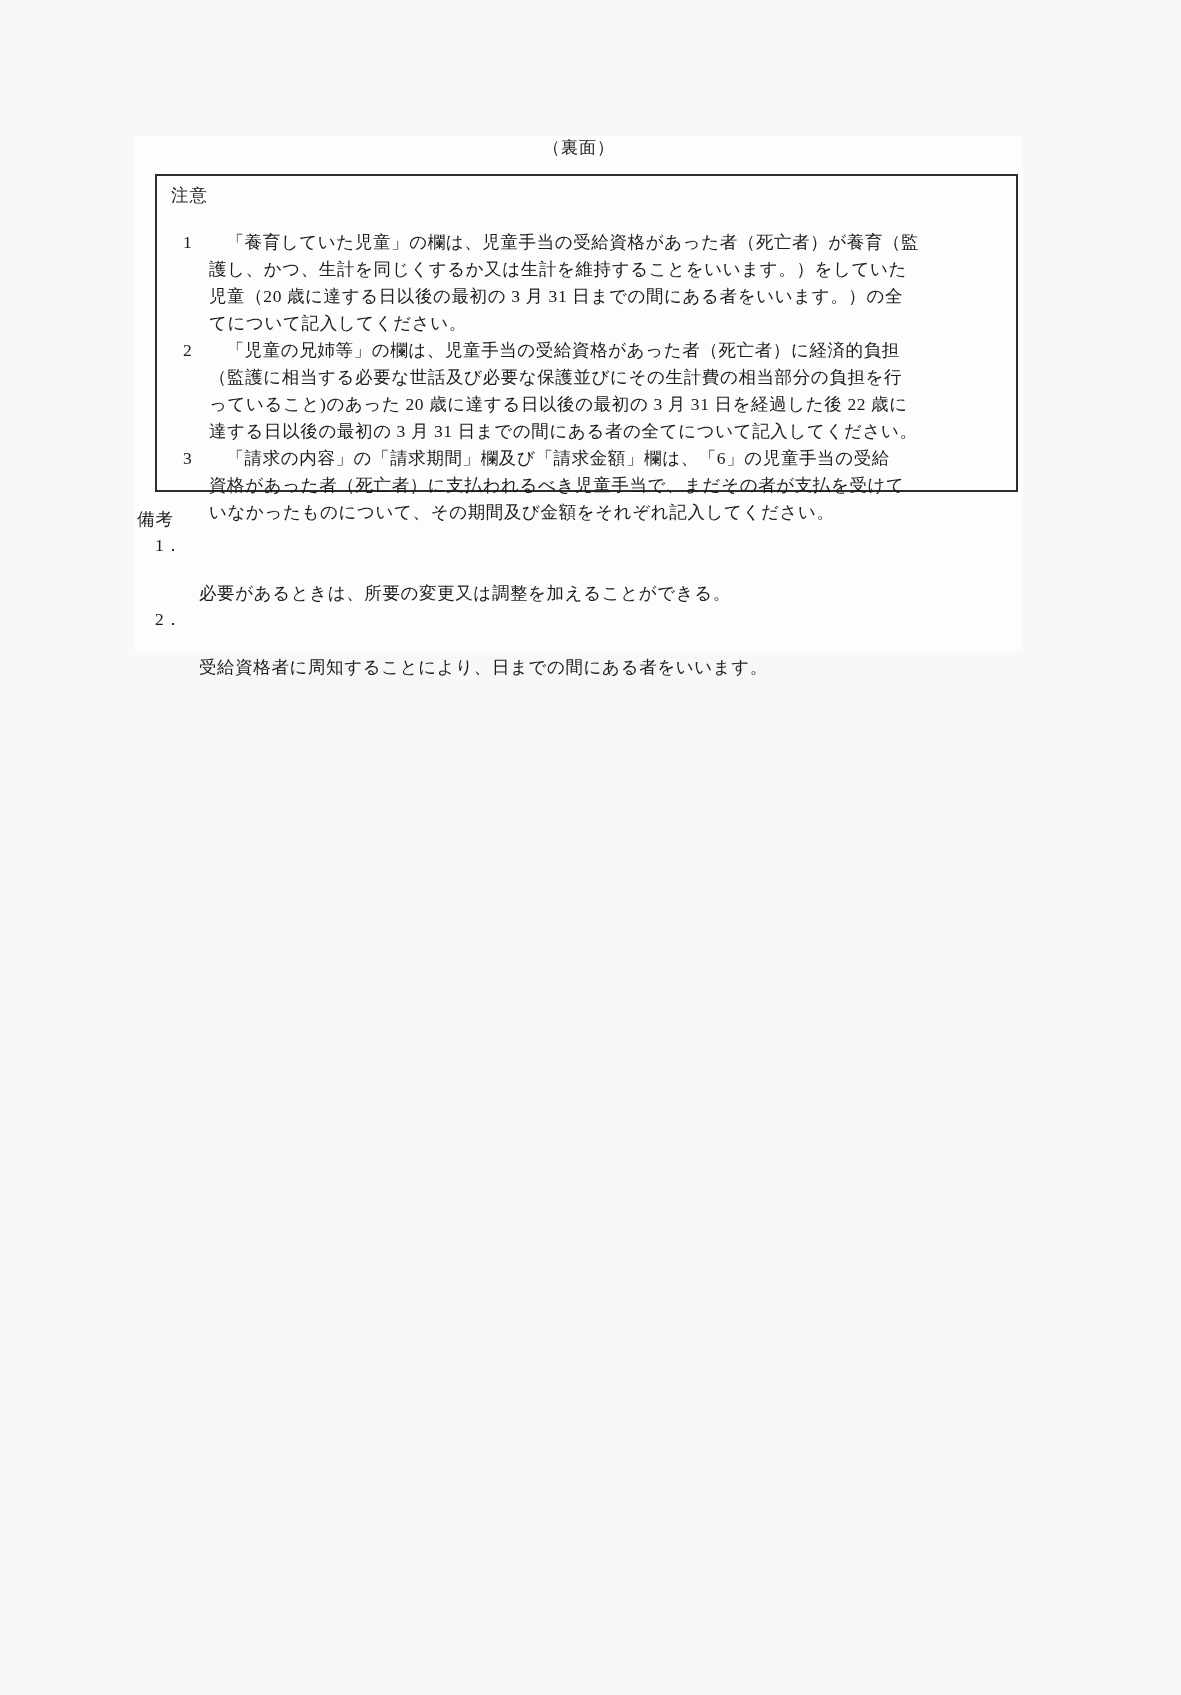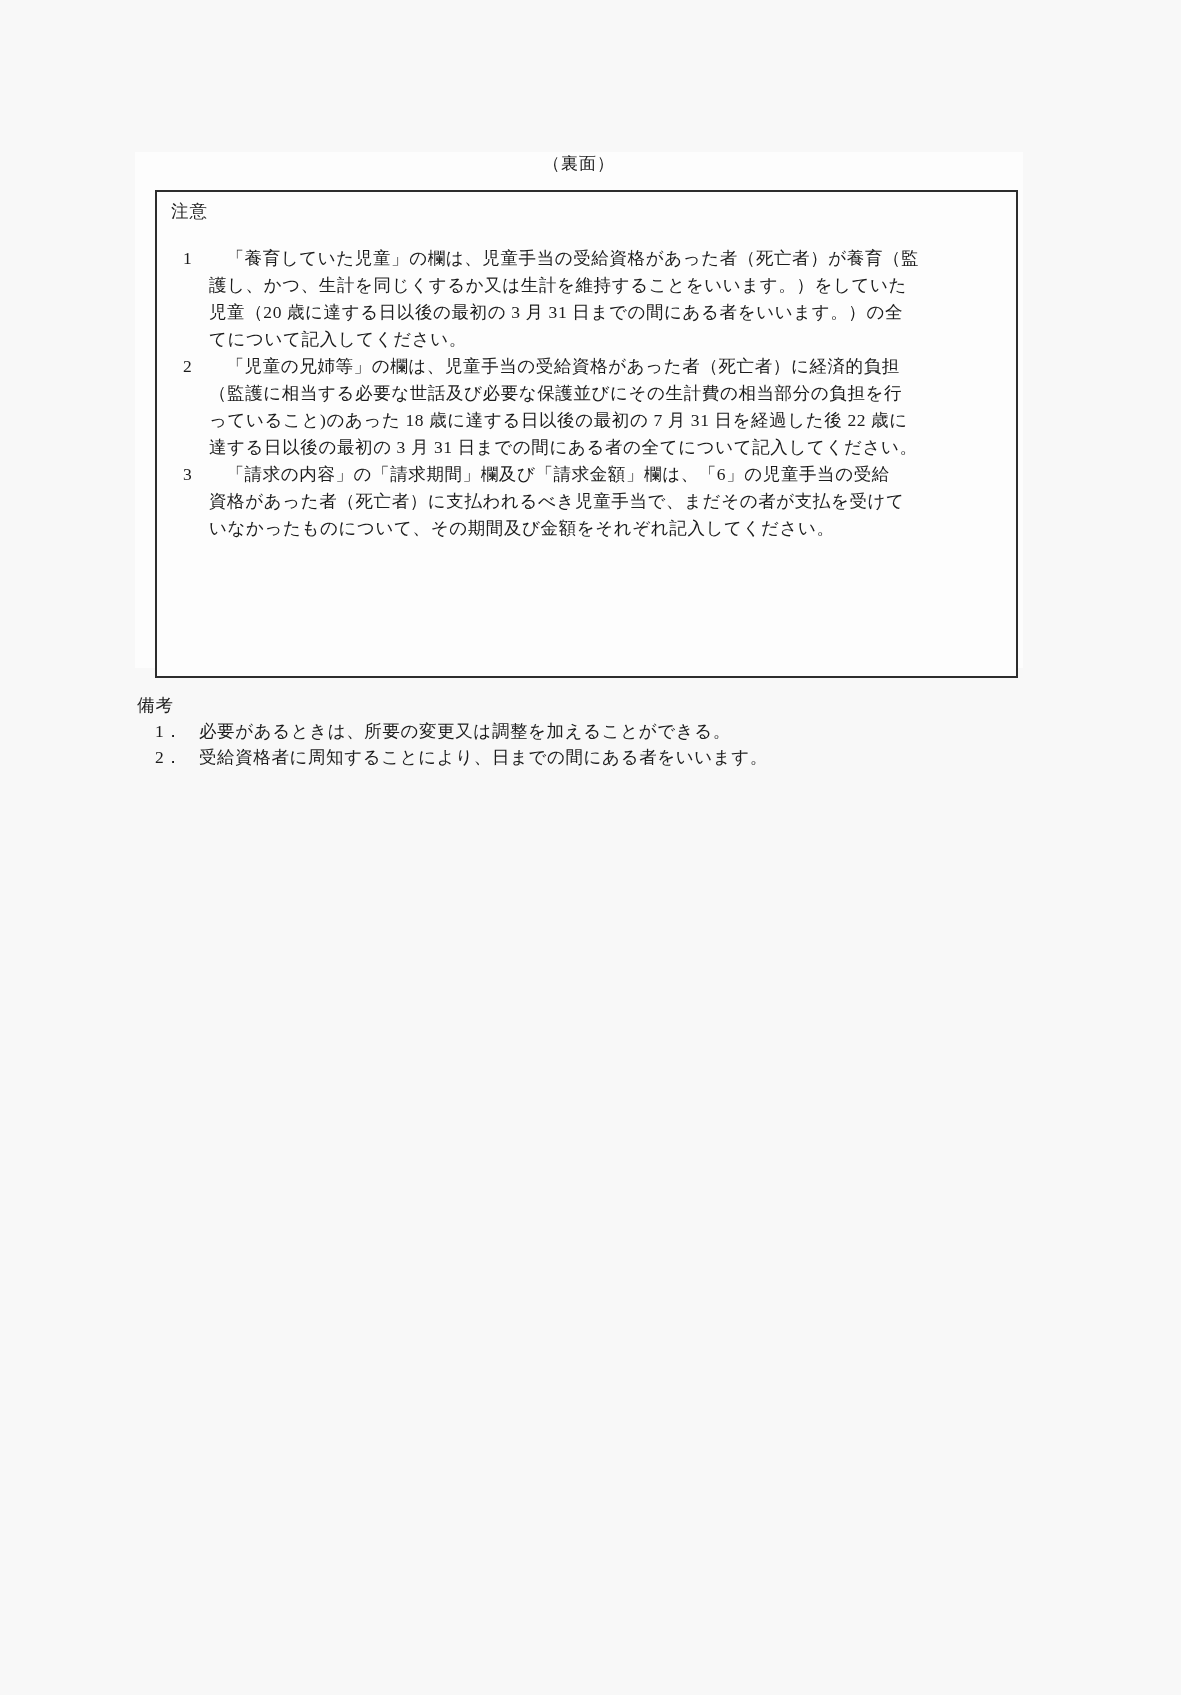--- a/index.html
+++ b/index.html
@@ -8,36 +8,36 @@
     width: 1181px;
     height: 1695px;
     background: #f8f8f8;
     overflow: hidden;
     font-family: "Liberation Serif", "DejaVu Serif", serif;
     color: #1b1b1b;
   }
   .sheet {
     position: absolute;
     left: 135px;
-    top: 152px;
+    top: 136px;
     width: 888px;
     height: 516px;
     background: #fdfdfd;
   }
   .sheet-title {
     text-align: center;
     font-size: 17px;
     line-height: 22px;
     letter-spacing: 1px;
     margin-top: 1px;
   }
   .notice-box {
     box-sizing: border-box;
     margin: 15px 5px 0 20px;
-    height: 488px;
+    height: 318px;
     border: 2px solid #2d2d2d;
     padding: 7px 14px 0 14px;
     background: #fdfdfd;
   }
   .notice-heading {
     font-size: 17.5px;
     line-height: 24px;
     letter-spacing: 1px;
   }
   .notice-items { margin-top: 22px; }
@@ -71,21 +71,21 @@
     display: flex;
     padding-left: 18px;
     font-size: 17.5px;
     line-height: 26px;
     letter-spacing: 0.6px;
   }
   .remark-item .num {
     width: 44px;
     flex: 0 0 44px;
   }
-  .remark-item .txt { flex: 1 1 auto; }
+  .remark-item .txt { flex: 1 1 auto; margin-top: 48px; }
 </style>
 </head>
 <body>
 
 <div class="canvas">
   <div class="sheet">
 
     <div class="sheet-title">（裏面）</div>
 
     <div class="notice-box">
@@ -96,21 +96,21 @@
           <span class="num">1</span>
           <span class="txt">「養育していた児童」の欄は、児童手当の受給資格があった者（死亡者）が養育（監
 護し、かつ、生計を同じくするか又は生計を維持することをいいます。）をしていた
 児童（20 歳に達する日以後の最初の 3 月 31 日までの間にある者をいいます。）の全
 てについて記入してください。</span>
         </div>
         <div class="notice-item">
           <span class="num">2</span>
           <span class="txt">「児童の兄姉等」の欄は、児童手当の受給資格があった者（死亡者）に経済的負担
 （監護に相当する必要な世話及び必要な保護並びにその生計費の相当部分の負担を行
-っていること)のあった 18 歳に達する日以後の最初の 7 月 31 日を経過した後 22 歳に
+っていること)のあった 20 歳に達する日以後の最初の 3 月 31 日を経過した後 22 歳に
 達する日以後の最初の 3 月 31 日までの間にある者の全てについて記入してください。</span>
         </div>
         <div class="notice-item">
           <span class="num">3</span>
           <span class="txt">「請求の内容」の「請求期間」欄及び「請求金額」欄は、「6」の児童手当の受給
 資格があった者（死亡者）に支払われるべき児童手当で、まだその者が支払を受けて
 いなかったものについて、その期間及び金額をそれぞれ記入してください。</span>
         </div>
       </div>
     </div>

